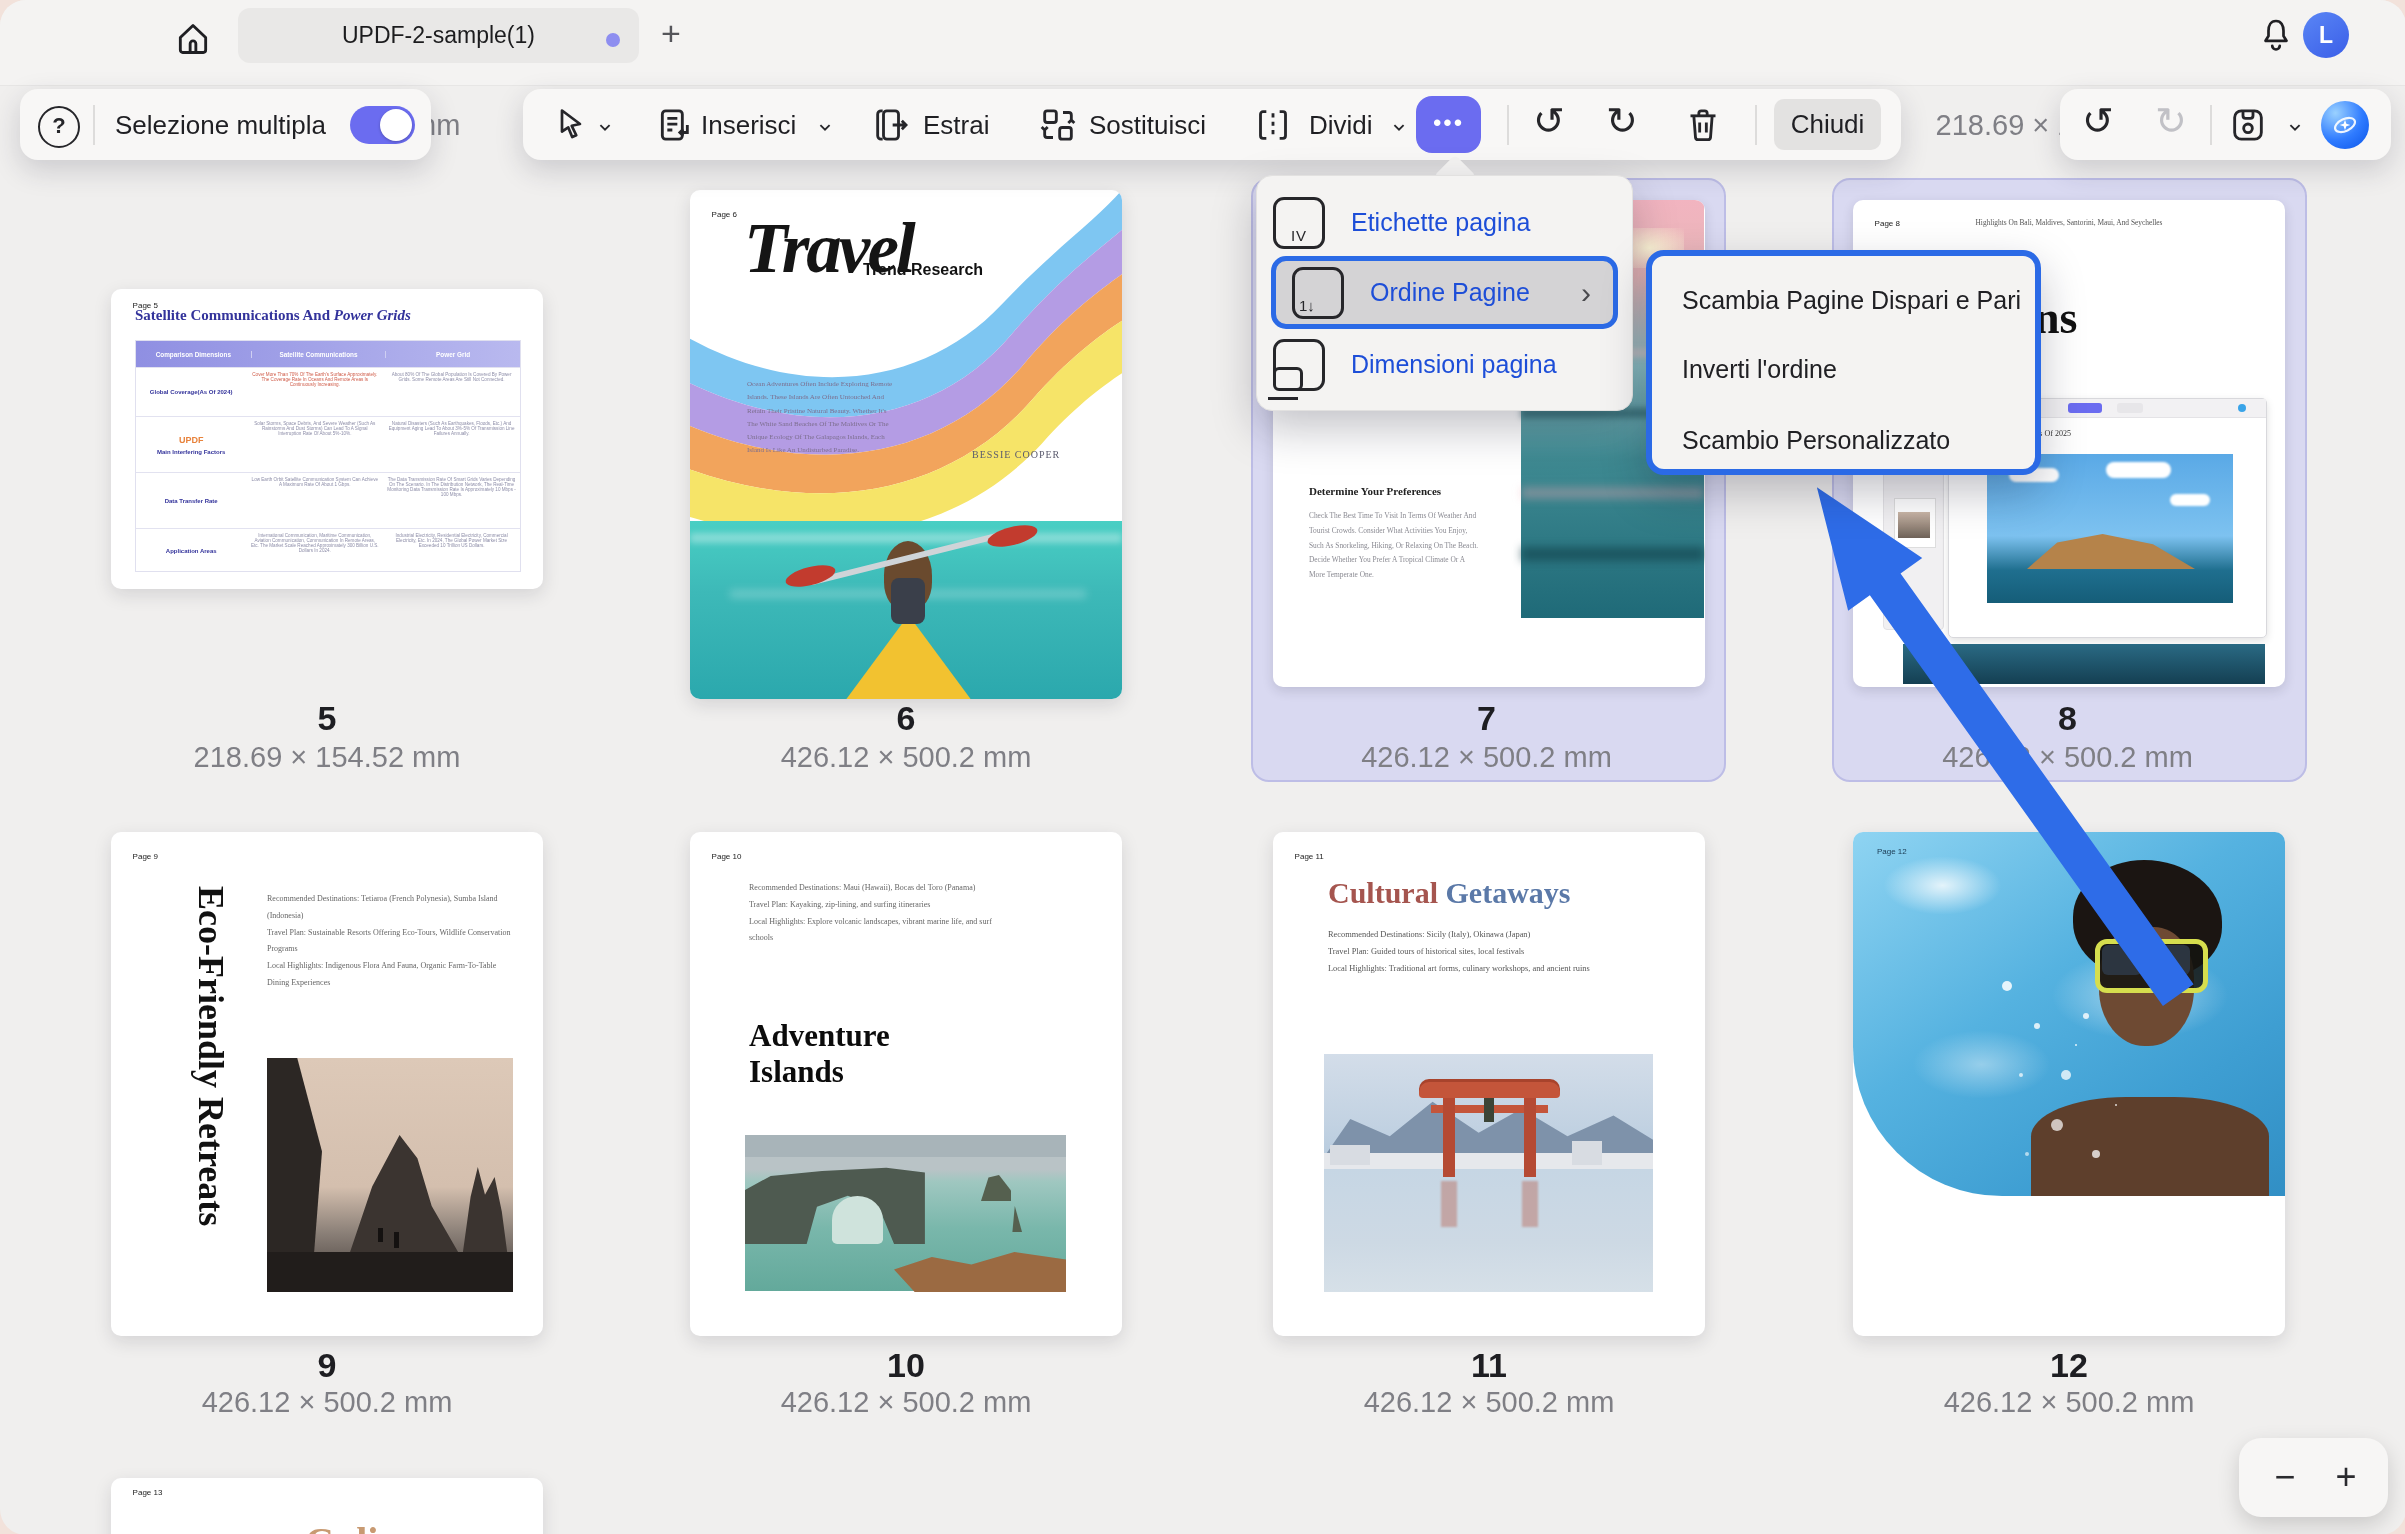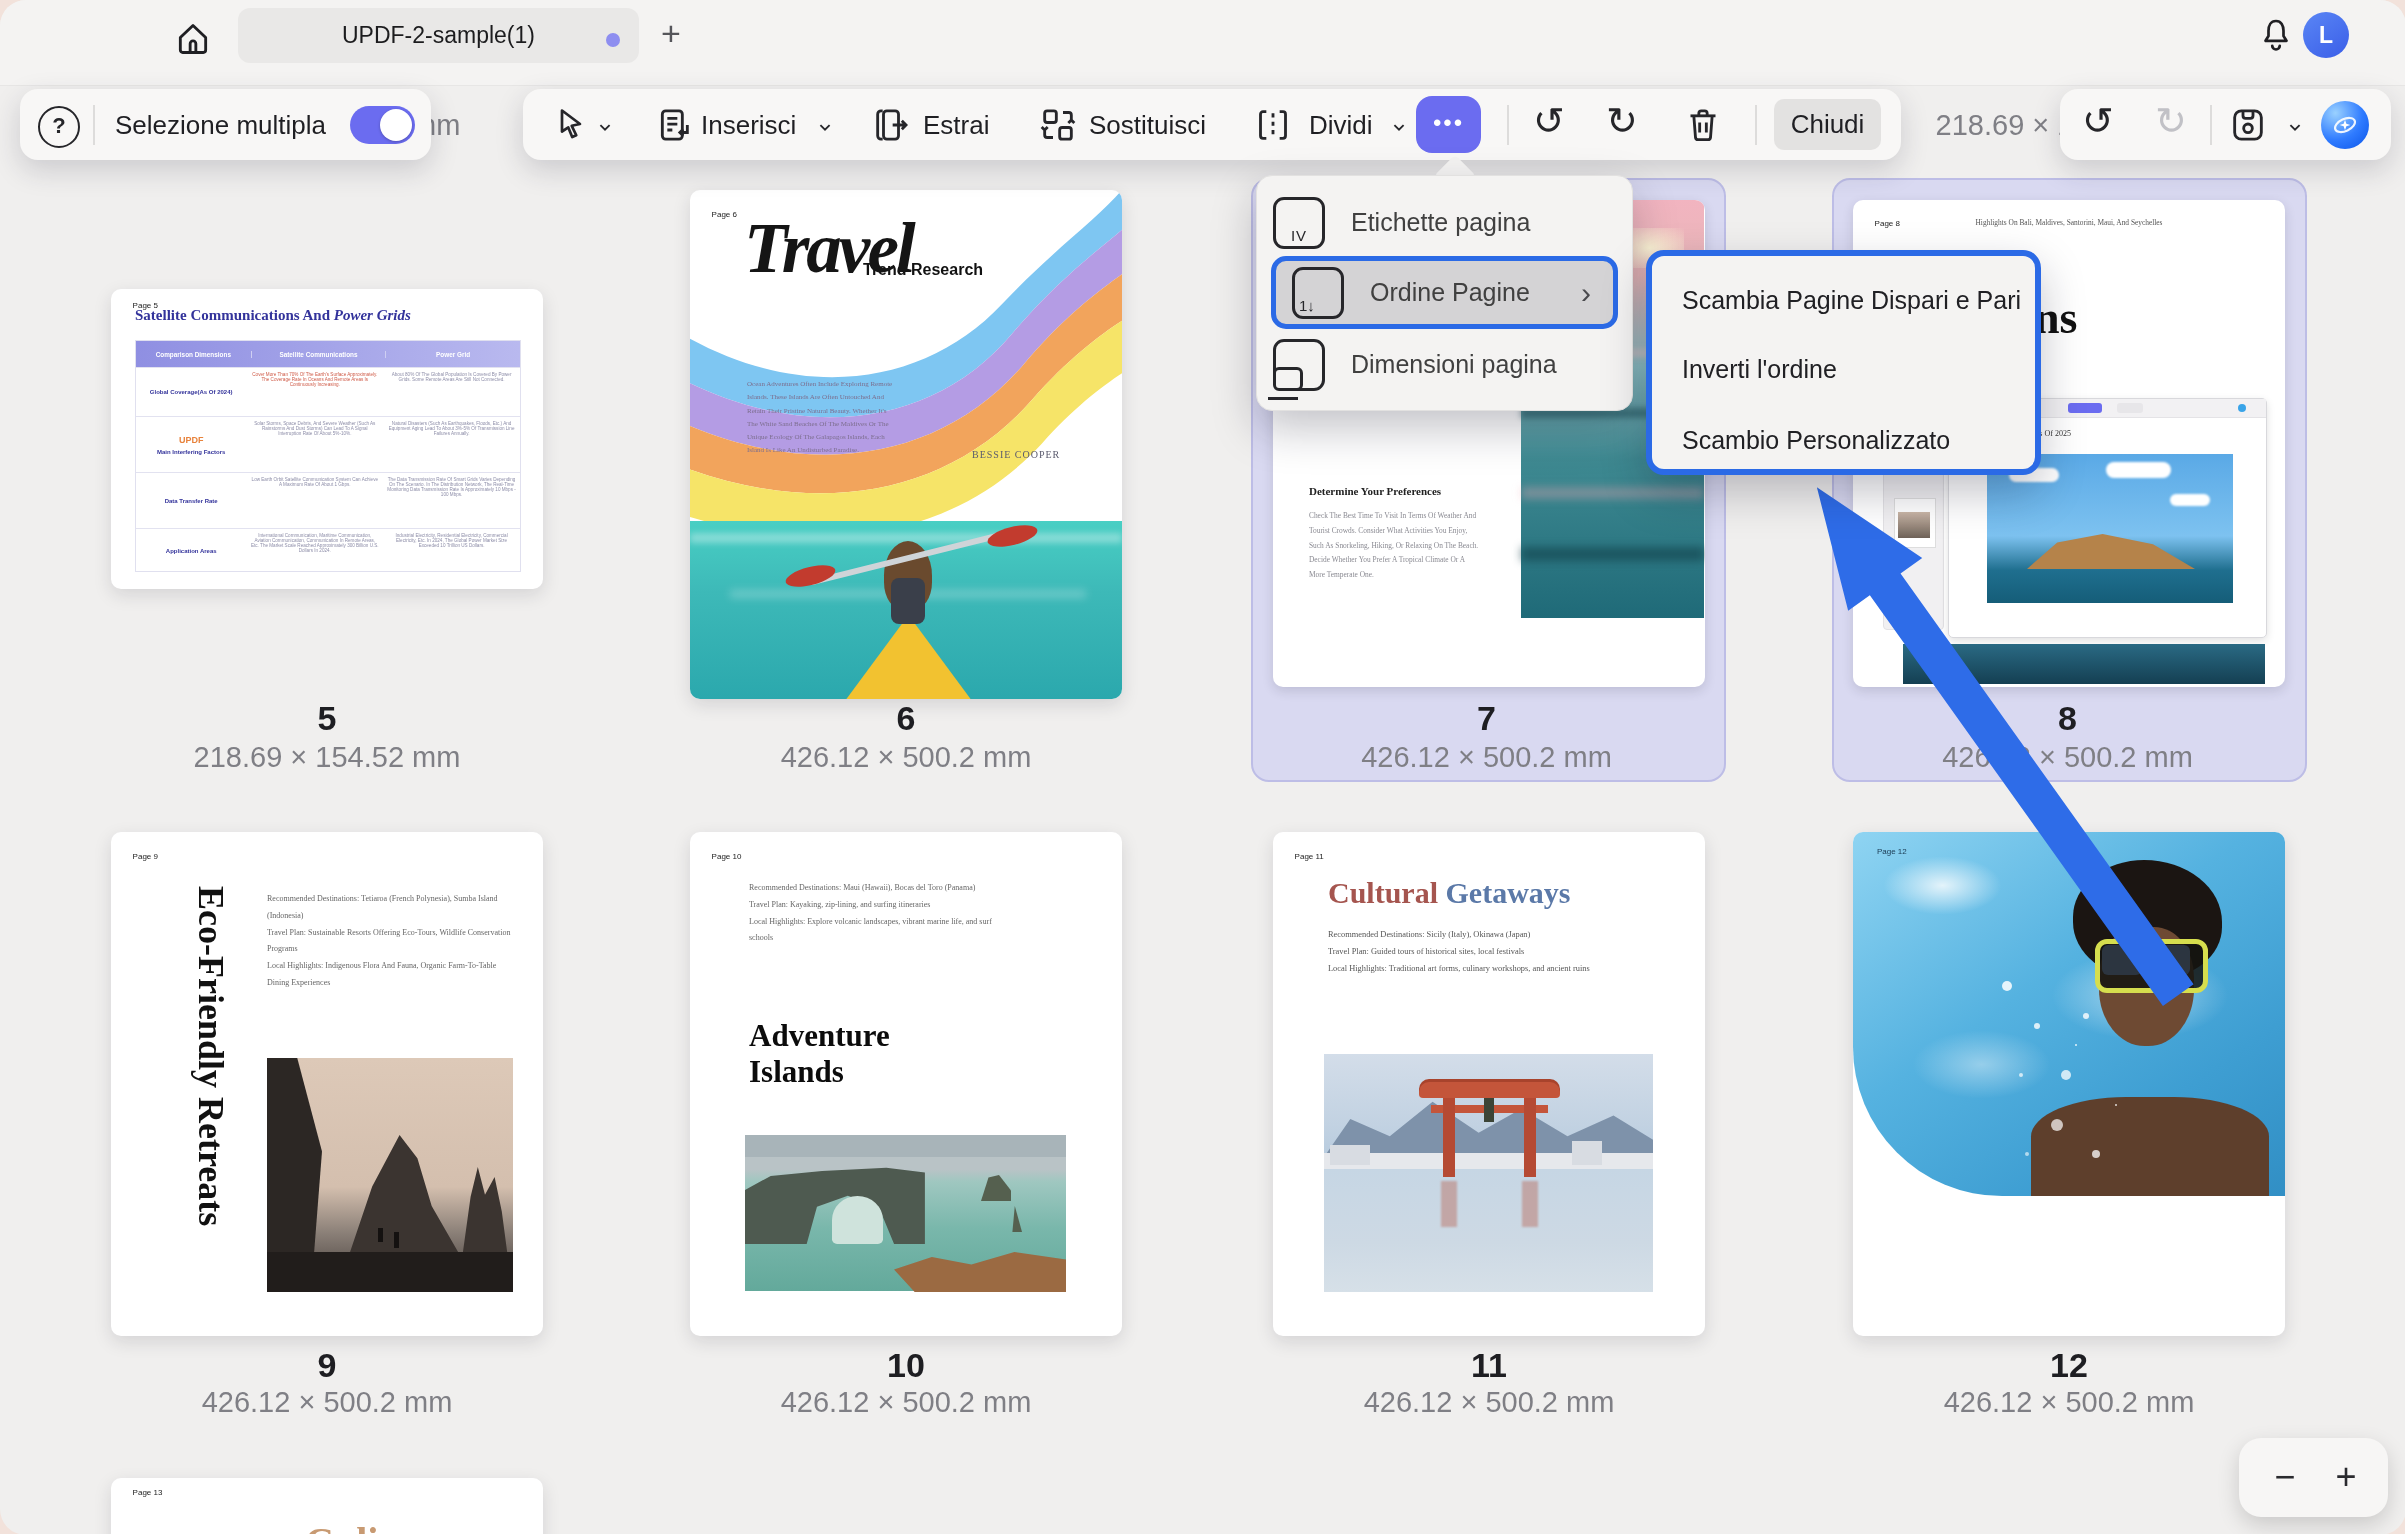--- a/index.html
+++ b/index.html
@@ -21,21 +21,21 @@
   .card{position:absolute;background:#fff;border-radius:10px;box-shadow:0 6px 18px rgba(30,30,50,.13);overflow:hidden;z-index:1;}
   .backing{position:absolute;background:#d9d9f1;border:2px solid #bdbde6;border-radius:18px;z-index:1;}
   .num{position:absolute;font-size:34px;font-weight:700;color:#1e1e22;text-align:center;z-index:2;}
   .size{position:absolute;font-size:29px;font-weight:500;color:#7f7f85;text-align:center;z-index:2;}
   .frag{position:absolute;text-align:center;z-index:1;}
   .corner{position:absolute;left:5%;top:4%;font-size:8px;color:#222;z-index:3;}
   .doc{font-family:"Liberation Serif",serif;}
   .menu{position:absolute;left:1256px;top:175px;width:375px;height:234px;background:#f4f3f2;border-radius:16px;border:1px solid #e2e1e0;box-shadow:0 18px 44px rgba(20,20,40,.25);z-index:20;}
   .notch{position:absolute;left:1440px;top:161px;width:30px;height:30px;background:#f4f3f2;transform:rotate(45deg);border-radius:5px;z-index:19;}
   .mitem{position:absolute;left:16px;width:344px;height:65px;display:flex;align-items:center;gap:26px;}
-  .mlabel{font-size:25px;color:#404040;white-space:nowrap;}
+  .mlabel{font-size:25px;color:#1d4ed8;white-space:nowrap;}
   .mico{width:46px;height:46px;border:3px solid #26262a;border-radius:11px;position:relative;flex:none;}
   .hl{background:#d4d3d5;border:5px solid #2b6ae6;border-radius:15px;box-sizing:border-box;}
   .submenu{position:absolute;left:1646px;top:250px;width:395px;height:225px;background:#f4f3f2;border:6px solid #2b6ae6;border-radius:18px;box-shadow:0 18px 44px rgba(20,20,40,.25);box-sizing:border-box;z-index:21;}
   .sitem{position:absolute;left:30px;font-size:25px;color:#202024;white-space:nowrap;}
   .zoomp{position:absolute;left:2239px;top:1438px;width:149px;height:79px;background:#f7f6f5;border-radius:22px;box-shadow:0 8px 22px rgba(0,0,0,.16);z-index:15;}
   .zbtn{position:absolute;top:18px;width:44px;height:44px;font-size:36px;color:#2a2a2e;text-align:center;line-height:42px;}
   svg{display:block;}
 </style>
 </head>
 <body>

